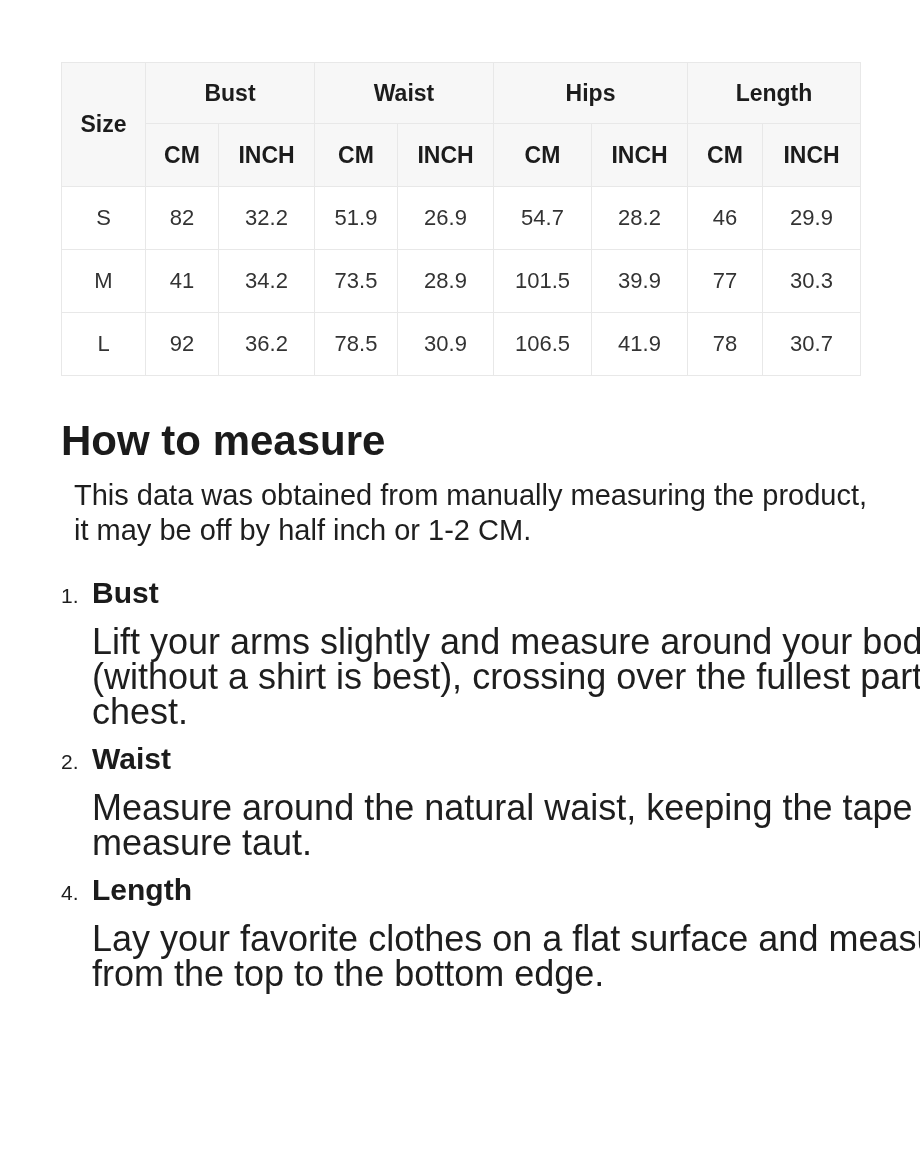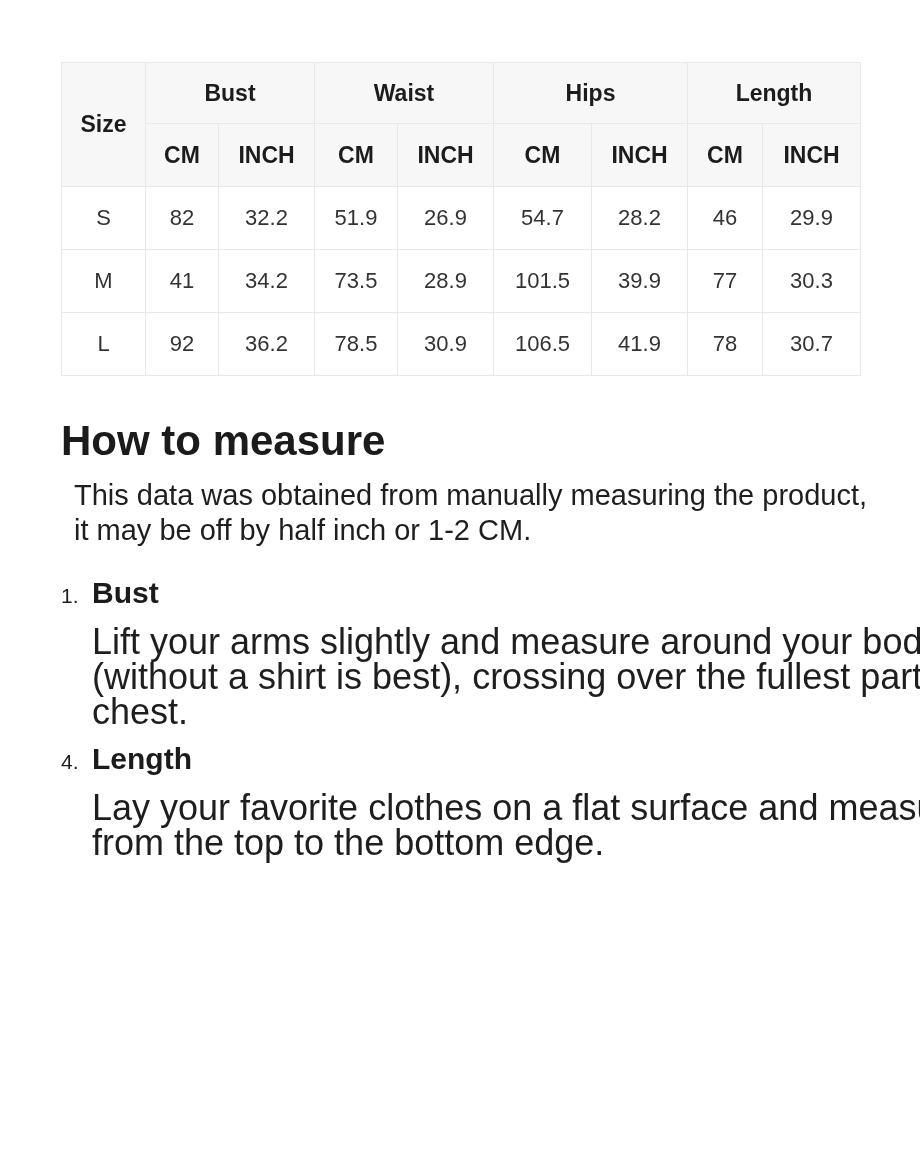--- a/index.html
+++ b/index.html
@@ -165,20 +165,27 @@
 
   <div class="step">
     <div class="step-term-line">
       <span class="step-number">1.</span><span class="step-term">Bust</span>
     </div>
     <p class="step-desc">Lift your arms slightly and measure around your body
 (without a shirt is best), crossing over the fullest part of your
 chest.</p>
   </div>
 
+  <div class="step">
+    <div class="step-term-line">
+      <span class="step-number">2.</span><span class="step-term">Waist</span>
+    </div>
+    <p class="step-desc">Measure around the natural waist, keeping the tape
+measure taut.</p>
+  </div>
 
 
   <div class="step">
     <div class="step-term-line">
       <span class="step-number">4.</span><span class="step-term">Length</span>
     </div>
     <p class="step-desc">Lay your favorite clothes on a flat surface and measure
 from the top to the bottom edge.</p>
   </div>
 

